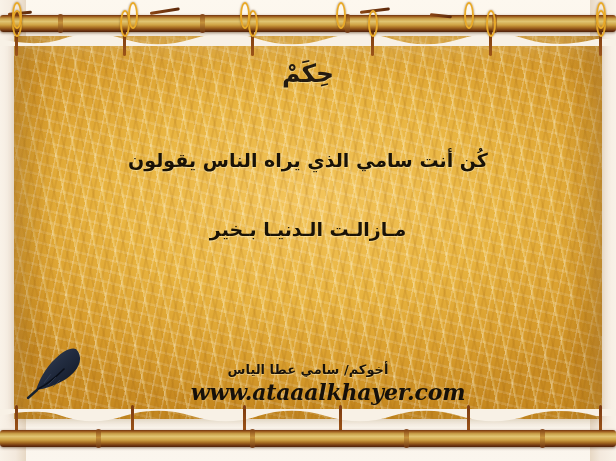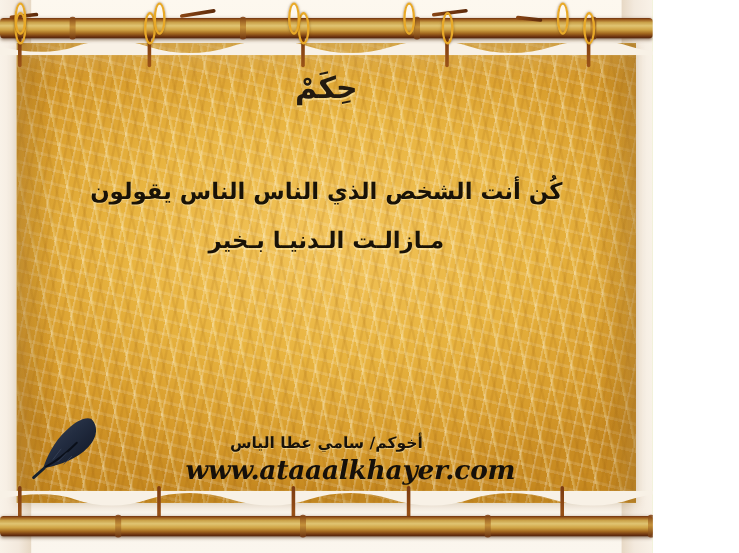--- a/index.html
+++ b/index.html
@@ -8,21 +8,21 @@
     margin: 0; padding: 0;
     background: #ffffff;
   }
   body {
     font-family: "DejaVu Sans", sans-serif;
   }
 
   
   #canvas {
     position: relative;
-    width: 544px;
+    width: 616px;
     height: 461px;
     overflow: hidden;
     background: #bef264;
   }
 
   
   .paper-backdrop {
     position: absolute;
     inset: 0;
     background:
@@ -200,21 +200,21 @@
   }
   .quote-line {
     font-family: "DejaVu Sans", sans-serif;
     font-size: 19px;
     font-weight: bold;
     color: #191207;
     line-height: 1.35;
     text-shadow: 0 1px 0 rgba(255,238,180,0.5);
   }
   .quote-line.second {
-    margin-top: 16px;
+    margin-top: 44px;
     letter-spacing: 2px;
   }
 
   .signature-block {
     position: absolute;
     left: 0; right: 0;
     bottom: 6px;
     text-align: center;
   }
   .signature {
@@ -337,21 +337,21 @@
   <div class="ring-hook" style="left:243px; bottom:30px; height:26px;"></div>
   <div class="ring-hook" style="left:339px; bottom:30px; height:26px;"></div>
   <div class="ring-hook" style="left:467px; bottom:30px; height:26px;"></div>
   <div class="ring-hook" style="left:599px; bottom:30px; height:26px;"></div>
 
   <div class="content">
 
     <div class="title">حِكَمْ</div>
 
     <div class="quote">
-      <div class="quote-line first">كُن أنت الشخص الذي الناس الناس يقولون</div>
+      <div class="quote-line first">كُن أنت سامي الذي يراه الناس يقولون</div>
       <div class="quote-line second">مـازالـت الـدنيـا بـخير</div>
     </div>
 
     <div class="signature-block">
       <div class="signature">أخوكم/ سامي عطا الياس</div>
       <div class="website">www.ataaalkhayer.com</div>
     </div>
 
   </div>
 

